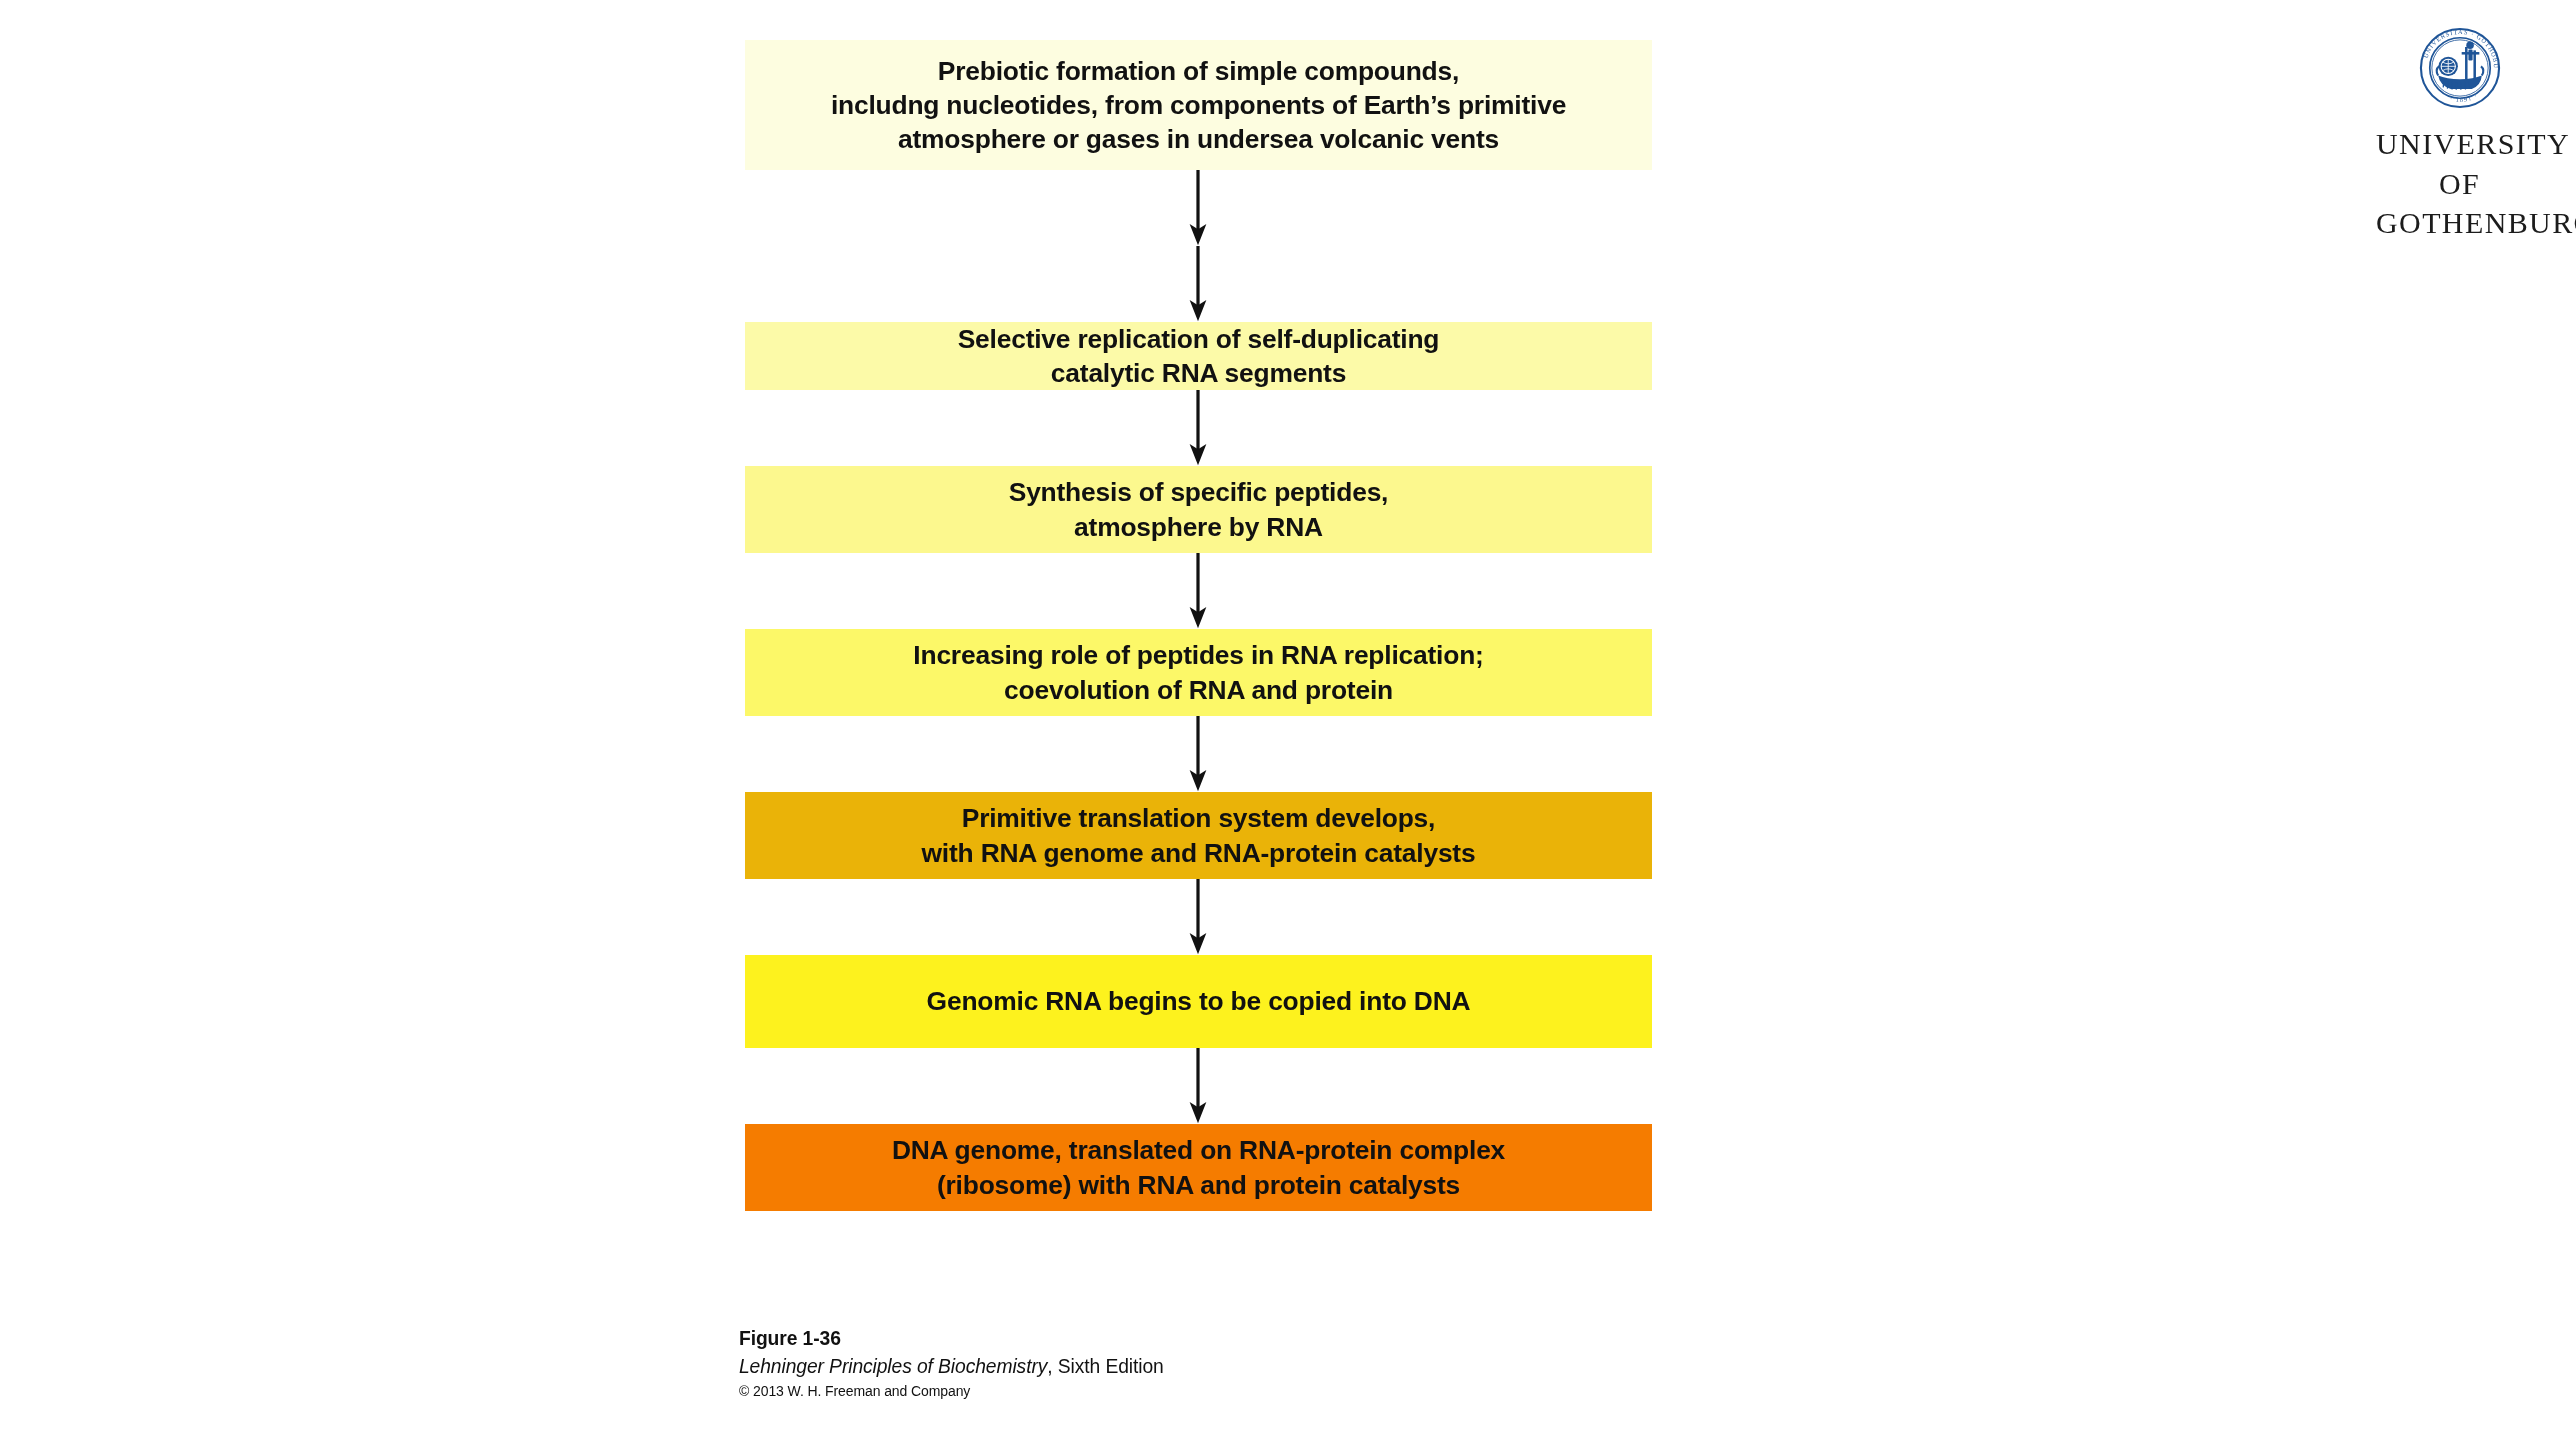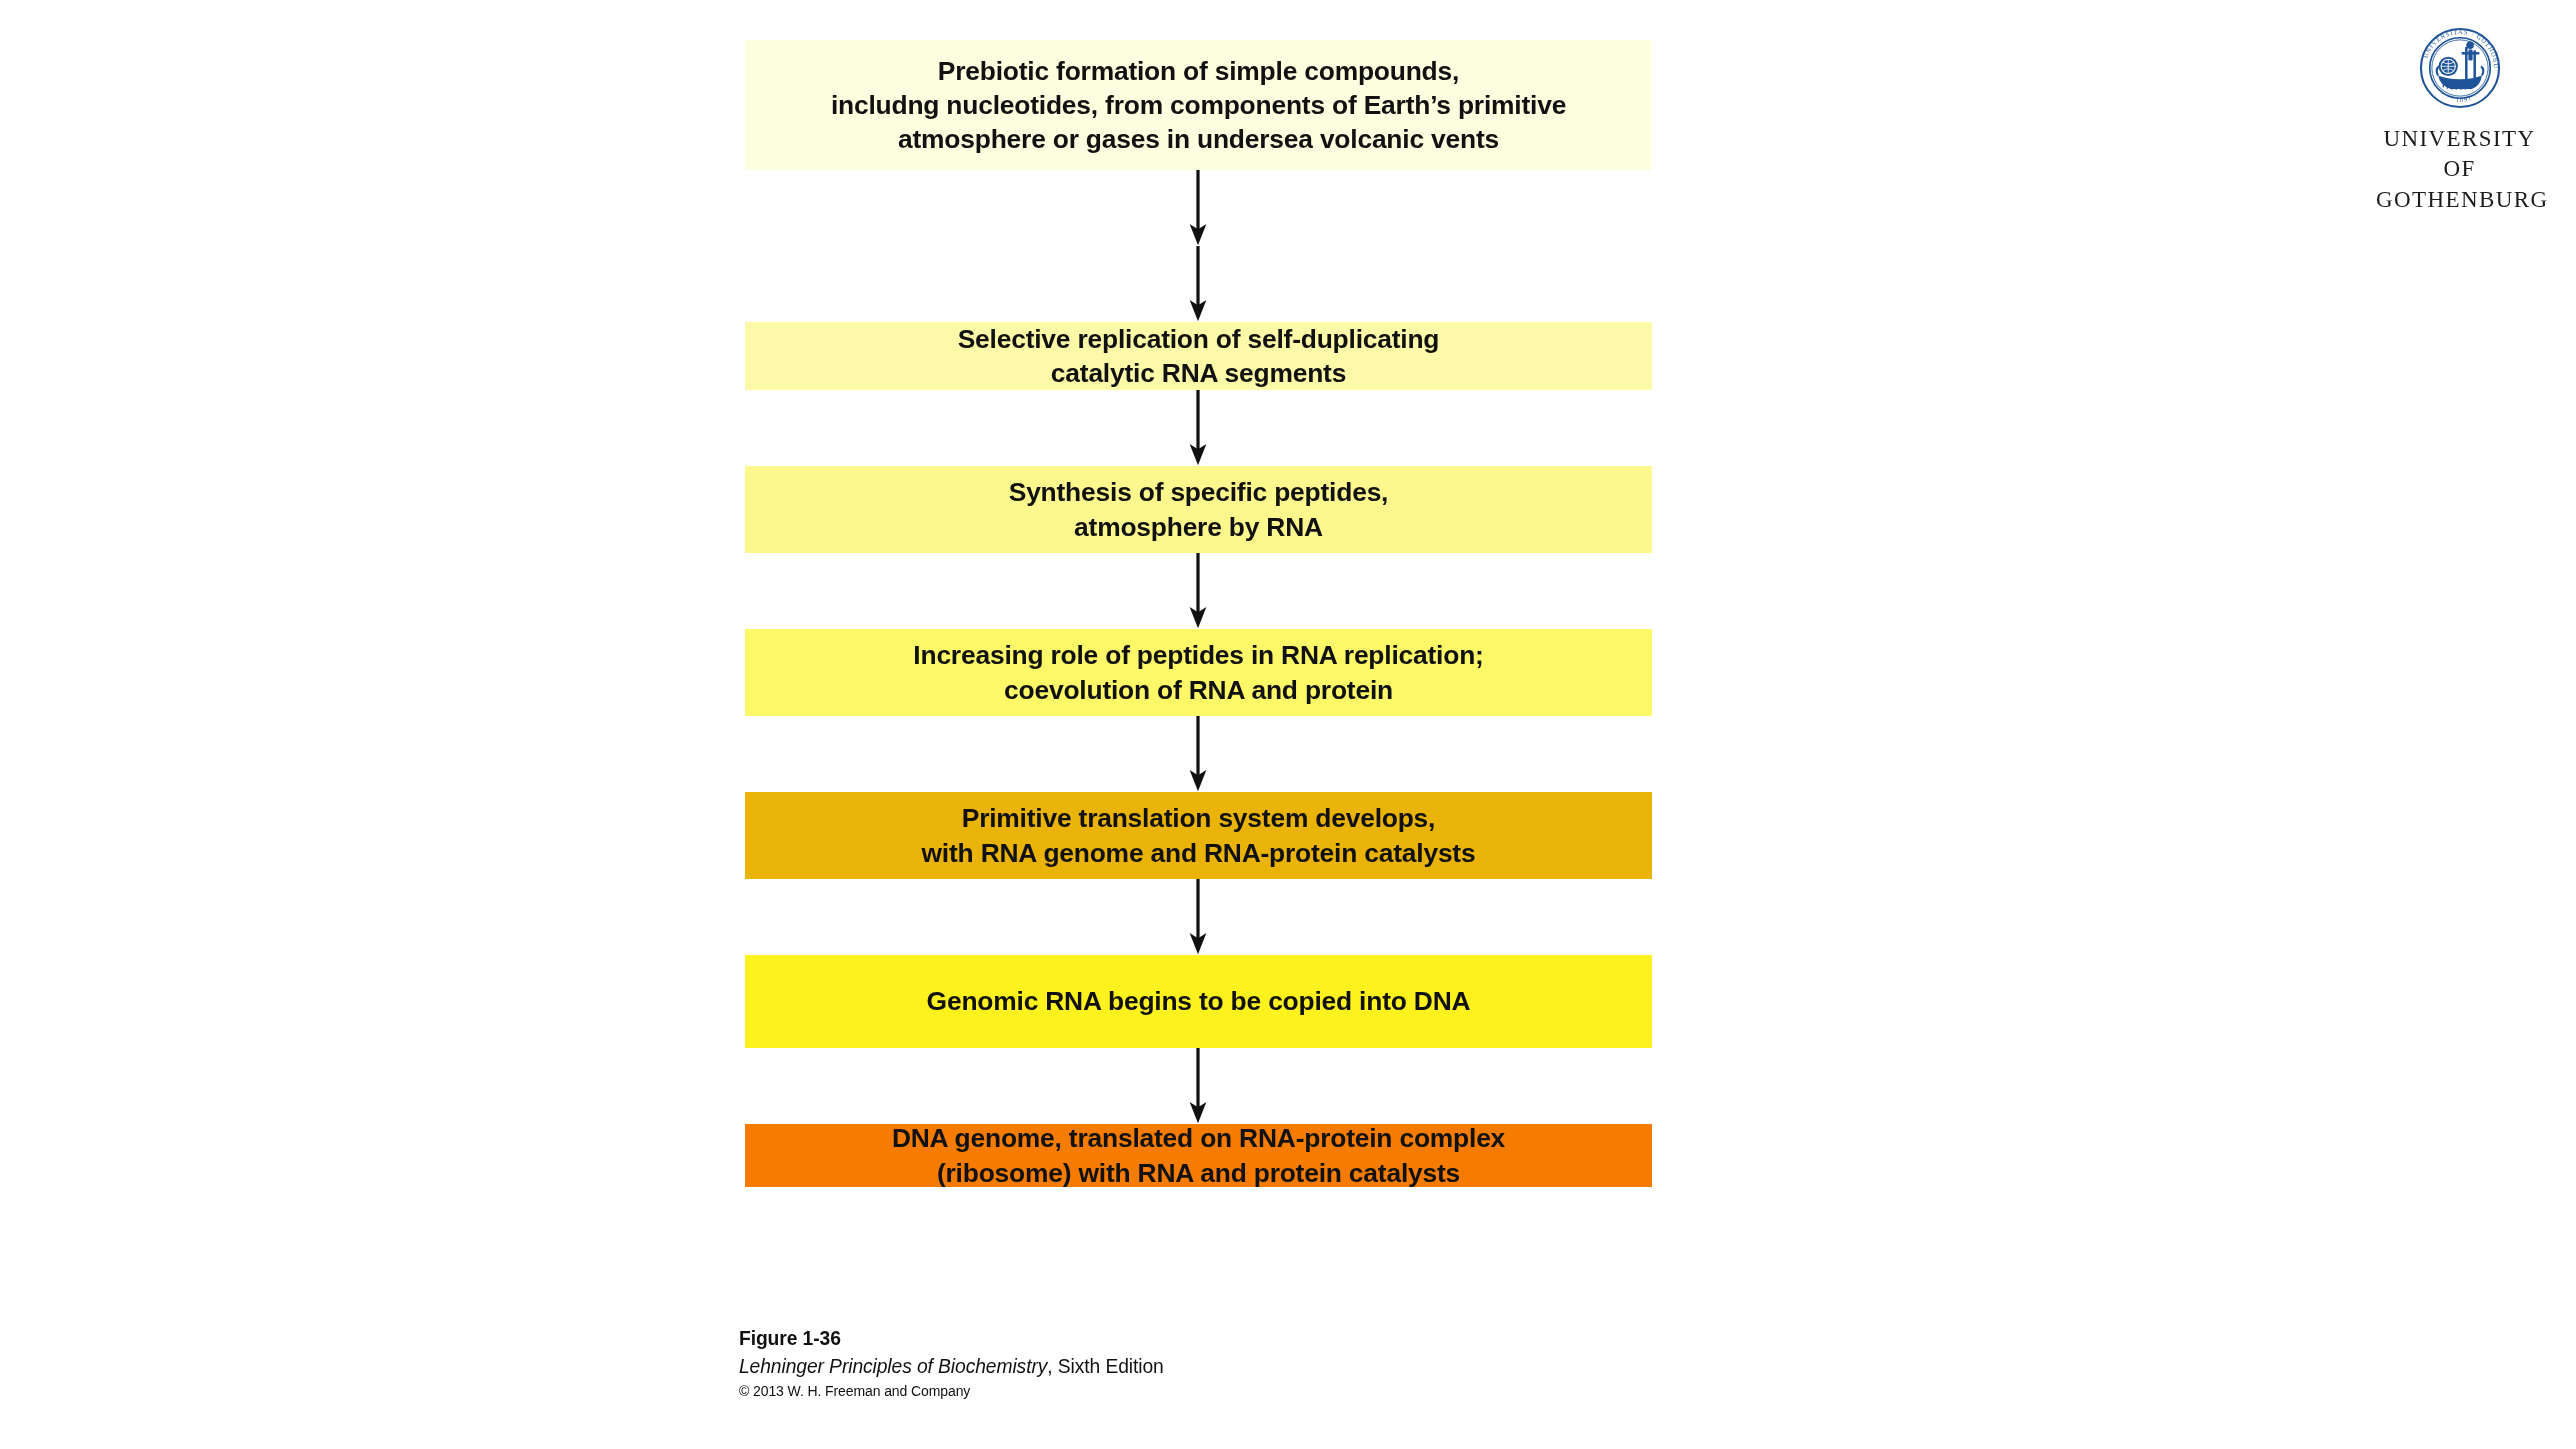--- a/index.html
+++ b/index.html
@@ -24,21 +24,21 @@
     text-align: center;
   }
   #logo-seal {
     width: 84px;
     height: 84px;
     margin: 0 auto 14px auto;
     display: block;
   }
   #logo-wordmark {
     font-family: "Liberation Serif", serif;
-    font-size: 23px;
+    font-size: 30px;
     letter-spacing: 1.4px;
     line-height: 1.32;
     color: #1c1c1c;
     white-space: pre-line;
   }
 
   
   #flow {
     position: absolute;
     left: 745px;
@@ -230,21 +230,21 @@
         <div class="flow-box-label">Genomic RNA begins to be copied into DNA</div>
       </div>
     </div>
     <div class="flow-gap">
       <svg class="flow-arrow" viewBox="0 0 40 118">
         <line x1="20" y1="0" x2="20" y2="96" stroke="#111111" stroke-width="5"></line>
         <polygon points="20,117 7,84 20,92 33,84" fill="#111111"></polygon>
       </svg>
     </div>
     <div class="flow-step">
-      <div class="flow-box" style="background: rgb(245, 124, 0); height: 63px;">
+      <div class="flow-box" style="background: rgb(245, 124, 0); height: 87px;">
         <div class="flow-box-label">DNA genome, translated on RNA-protein complex
 (ribosome) with RNA and protein catalysts</div>
       </div>
     </div>
   </div>
 
 <div id="caption">
   <div id="caption-title">Figure 1-36</div>
   <div id="caption-source"><em>Lehninger Principles of Biochemistry</em><span>, Sixth Edition</span></div>
   <div id="caption-copyright">© 2013 W. H. Freeman and Company</div>

